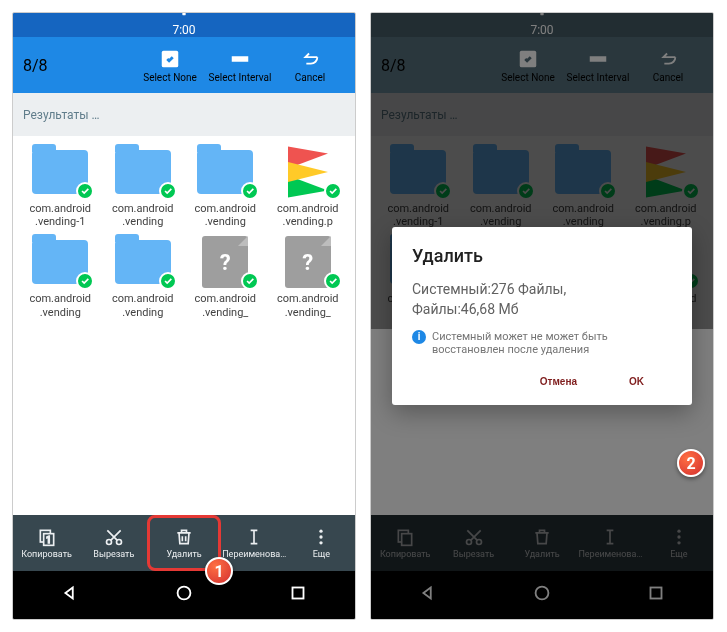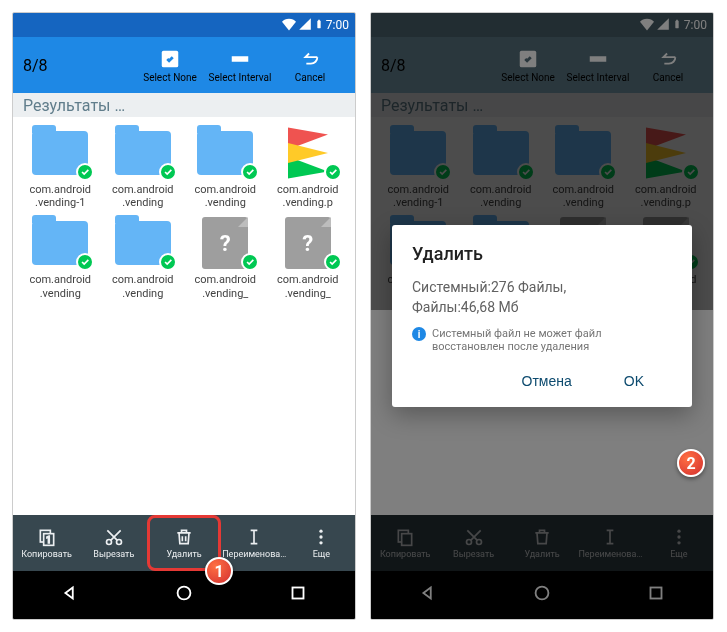--- a/index.html
+++ b/index.html
@@ -1,25 +1,25 @@
 <!DOCTYPE html>
 <html><head>
 <meta charset="utf-8">
 <style>
   * { box-sizing: border-box; margin: 0; padding: 0; }
   body { font-family: Roboto, Arial, sans-serif; background: #fff; width: 727px; height: 632px; position: relative; }
   .container { display: flex; gap: 14px; padding: 12px; }
   .phone { width: 344px; height: 608px; border: 1px solid #ccc; border-radius: 2px; position: relative; overflow: hidden; background: #fff; }
-  .statusbar { height: 24px; background: #1565c0; color: #fff; display: flex; justify-content: flex-end; align-items: center; padding: 0 6px; font-size: 12px; gap: 2px; }
+  .statusbar { height: 24px; background: #1565c0; color: #fff; display: flex; justify-content: flex-end; align-items: center; padding: 0 6px; font-size: 12px; gap: 2px; flex-direction: column; }
   .appbar { height: 56px; background: #1e88e5; color: #000000; display: flex; align-items: center; padding: 0 10px; }
   .appbar .count { font-size: 16px; flex: 0 0 auto; margin-right: auto; }
   .appbar .actions { display: flex; gap: 0; }
   .appbar .act { width: 70px; display: flex; flex-direction: column; align-items: center; font-size: 10px; gap: 2px; text-align: right; }
   .appbar .act .ic { width: 22px; height: 22px; display: flex; align-items: center; justify-content: center; }
-  .crumb { height: 24px; background: #eceff1; color: #607d8b; font-size: 16px; display: flex; align-items: center; padding: 0 10px; }
+  .crumb { height: 43px; background: #eceff1; color: #607d8b; font-size: 12px; display: flex; align-items: center; padding: 0 10px; }
   .grid { padding: 8px 6px; display: grid; grid-template-columns: repeat(4, 1fr); gap: 4px 0; background: #fff; }
   .item { display: flex; flex-direction: column; align-items: center; padding: 2px; }
   .thumb { width: 64px; height: 52px; position: relative; display: flex; align-items: center; justify-content: center; }
   .folder { width: 56px; height: 44px; background: #64b5f6; border-radius: 4px; position: relative; }
   .folder::before { content: ''; position: absolute; top: -6px; left: 0; width: 24px; height: 8px; background: #64b5f6; border-radius: 3px 3px 0 0; }
   .file { width: 46px; height: 52px; background: #9e9e9e; border-radius: 3px; display: flex; align-items: center; justify-content: center; color: #fff; font-size: 22px; font-weight: bold; position: relative; }
   .file::after { content: ''; position: absolute; top: 0; right: 0; border-style: solid; border-width: 0 0 10px 10px; border-color: transparent transparent #bdbdbd transparent; }
   .playwrap { position: relative; width: 48px; height: 48px; }
   .playtri { position: absolute; width: 0; height: 0; }
   .t1 { border-left: 40px solid #00c853; border-top: 22px solid transparent; border-bottom: 0 solid transparent; top: 24px; left: 4px; transform: skewY(-10deg);}
@@ -32,21 +32,21 @@
   .bottombar .btn svg { width: 20px; height: 20px; }
   .navbar { position: absolute; bottom: 0; left: 0; right: 0; height: 48px; background: #000; display: flex; align-items: center; justify-content: space-around; }
   .navbar svg { width: 22px; height: 22px; }
   .overlay { position: absolute; inset: 0; background: rgba(0,0,0,0.5); display: flex; align-items: center; justify-content: center; }
   .dialog { width: 300px; background: #fff; border-radius: 3px; padding: 18px 20px 8px; box-shadow: 0 8px 24px rgba(0,0,0,0.3); }
   .dialog h3 { font-size: 18px; font-weight: 500; color: #212121; margin-bottom: 14px; }
   .dialog p { font-size: 14px; color: #616161; line-height: 1.4; margin-bottom: 10px; }
   .dialog .warn { font-size: 11px; color: #757575; display: flex; align-items: flex-start; gap: 6px; margin-top: 8px; margin-bottom: 8px; }
   .dialog .warn .wic { width: 14px; height: 14px; border-radius: 50%; background: #1e88e5; color: #fff; font-size: 10px; display: flex; align-items: center; justify-content: center; flex-shrink: 0; font-weight: bold;}
   .dialog .dbtns { display: flex; justify-content: flex-end; gap: 8px; margin-top: 10px; }
-  .dialog .dbtn { padding: 10px 16px; font-size: 14px; font-weight: 400; color: #0c4a6e; background: none; border: none; text-transform: none; cursor: pointer; }
+  .dialog .dbtn { padding: 10px 16px; font-size: 10px; font-weight: 700; color: #7f1d1d; background: none; border: none; text-transform: none; cursor: pointer; }
   .highlight-red { border: 3px solid #e53935; border-radius: 8px; }
   .circ { position: absolute; width: 28px; height: 28px; border-radius: 50%; background: radial-gradient(circle at 35% 30%, #ff7043, #d32f2f); color: #fff; font-weight: bold; font-size: 16px; display: flex; align-items: center; justify-content: center; border: 2px solid #fff; box-shadow: 0 2px 4px rgba(0,0,0,0.4); z-index: 50; }
   .dimmed .appbar { background: #546e7a; }
   .dimmed .statusbar { background: #455a64; }
   .dimmed .crumb, .dimmed .grid { filter: brightness(0.6); }
   .dimmed .bottombar { filter: brightness(0.6); }
 </style>
 </head>
 <body>
 
@@ -442,21 +442,21 @@
 
     <div class="overlay">
       <div class="dialog">
         <h3>Удалить</h3>
         <p>
           <span>Системный:276 Файлы,</span><br>
           <span>Файлы:46,68 Мб</span>
         </p>
         <div class="warn">
           <span class="wic">i</span>
-          <span>Системный файл не может файл восстановлен после удаления</span>
+          <span>Системный может не может быть восстановлен после удаления</span>
         </div>
         <div class="dbtns">
           <button class="dbtn">Отмена</button>
           <button class="dbtn highlight-red" style="padding:8px 28px;">OK</button>
         </div>
       </div>
     </div>
     <div class="circ" style="right:8px; top:436px;">2</div>
   </div>
 

